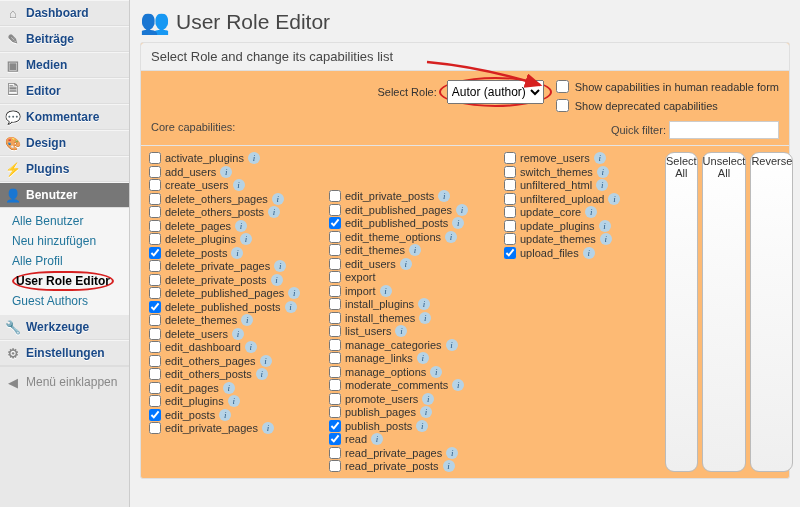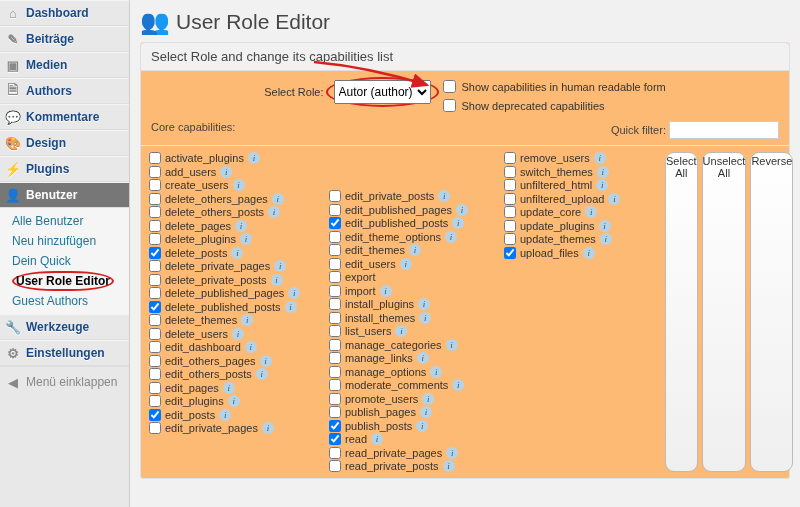--- a/index.html
+++ b/index.html
@@ -69,21 +69,21 @@
   .panel-header {
     padding:6px 10px;
     font-size:13px;
     color:#464646;
     border-bottom:1px solid #dfdfdf;
     background:#f1f1f1;
     border-radius:3px 3px 0 0;
   }
   .top-row {
     display:flex;
-    justify-content:center;
+    justify-content:flex-end;
     align-items:flex-start;
     padding:6px 10px 4px 10px;
     font-size:11px;
   }
   .select-role-wrap { display:flex; align-items:center; gap:2px; }
   .select-role-wrap .oval { border:2px solid #d62020; border-radius:50%/50%; padding:1px 6px; display:flex; align-items:center; gap:4px;}
   select { font-size:12px; height:24px; }
   .opt-checks { font-size:11px; color:#333; position:relative; }
   .opt-checks label { display:flex; align-items:center; gap:3px; }
   .arrow {
@@ -158,42 +158,42 @@
         <div class="menu-item top">
           <span class="icon">✎</span>
           <span>Beiträge</span>
         </div>
         <div class="menu-item top">
           <span class="icon">▣</span>
           <span>Medien</span>
         </div>
         <div class="menu-item top">
           <span class="icon">🗎</span>
-          <span>Authors</span>
+          <span>Editor</span>
         </div>
         <div class="menu-item top">
           <span class="icon">💬</span>
           <span>Kommentare</span>
         </div>
         <div class="menu-item top">
           <span class="icon">🎨</span>
           <span>Design</span>
         </div>
         <div class="menu-item top">
           <span class="icon">⚡</span>
           <span>Plugins</span>
         </div>
         <div class="menu-item top current">
           <span class="icon">👤</span>
           <span>Benutzer</span>
         </div>
         <div class="sub-items">
           <div class="sub-item">Alle Benutzer</div>
           <div class="sub-item">Neu hinzufügen</div>
-          <div class="sub-item">Dein Quick</div>
+          <div class="sub-item">Alle Profil</div>
           <div class="sub-item current"><span class="red-oval">User Role Editor</span></div>
           <div class="sub-item">Guest Authors</div>
         </div>
         <div class="menu-item top">
           <span class="icon">🔧</span>
           <span>Werkzeuge</span>
         </div>
         <div class="menu-item top">
           <span class="icon">⚙</span>
           <span>Einstellungen</span>

